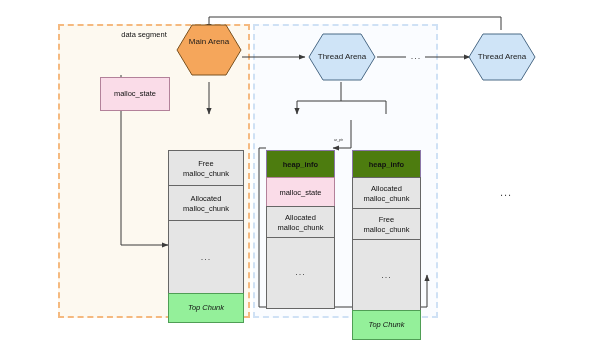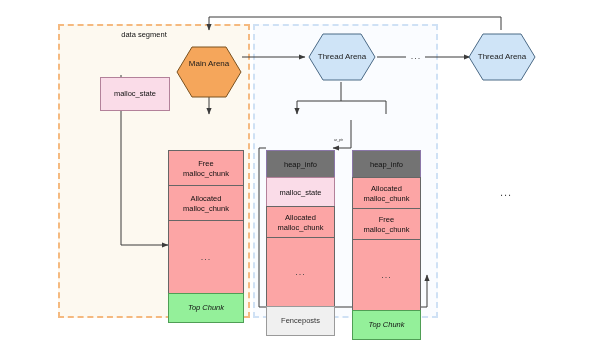--- a/index.html
+++ b/index.html
@@ -26,24 +26,24 @@
 
   
   .box{
     border:1px solid #555;
     display:flex;align-items:center;justify-content:center;
     text-align:center;font-size:7.5px;color:#111;line-height:1.3;
     background:#fff;
     margin-top:36px;
   }
   .box-pink{background:#fadce8;border-color:#b3819a;}
-  .box-purple{background:#737373;border-color:#8a76a8;}
+  .box-purple{background:#4d7c0f;border-color:#8a76a8;font-weight:bold;}
   .box-green{background:#94f09a;border-color:#4f9e55;font-style:italic;}
   .box-gray{background:#f0f0f0;border-color:#9a9a9a;color:#333;}
-  .box-white{background:#fca5a5;border-color:#666;}
+  .box-white{background:#e5e5e5;border-color:#666;}
   .caption{
     font-size:7.5px;color:#111;text-align:center;white-space:nowrap;
   }
   .ellipsis{font-size:9px;color:#444;letter-spacing:1px;}
   .tinylabel{font-size:3.4px;color:#333;white-space:nowrap;}
   svg.wires{position:absolute;left:0;top:0;width:600px;height:342px;overflow:visible;pointer-events:none;}
 </style>
 </head>
 <body>
 
@@ -79,21 +79,21 @@
       <path d="M266,148 L259,148 L259,307 L427,307 L427,275" marker-end="url(#ah)"></path>
     </g>
   </svg>
 
   <div class="abs caption" style="left:100px;top:30px;width:88px;">data segment</div>
 
   <div class="abs box box-pink" style="left:100px;top:41px;width:70px;height:34px;">
     <span>malloc_state</span>
   </div>
 
-  <div class="abs hex" style="left:176px;top:46px;width:66px;height:36px;">
+  <div class="abs hex" style="left:176px;top:24px;width:66px;height:36px;">
     <svg width="66" height="52" viewBox="0 0 66 52">
       <polygon points="16,1 50,1 65,26 50,51 16,51 1,26" fill="#f5a65b" stroke="#7a5220" stroke-width="1"></polygon>
     </svg>
     <span>Main Arena</span>
   </div>
 
   <div class="abs hex" style="left:308px;top:33px;width:68px;height:48px;">
     <svg width="68" height="48" viewBox="0 0 68 48">
       <polygon points="15,1 53,1 67,24 53,47 15,47 1,24" fill="#cfe4f7" stroke="#4b6a86" stroke-width="1"></polygon>
     </svg>
@@ -133,23 +133,20 @@
     <div class="box box-pink" style="position:absolute;left:0;top:27px;width:67px;height:30px;">
       <span>malloc_state</span>
     </div>
     <div class="box box-white" style="position:absolute;left:0;top:56px;width:67px;height:32px;white-space:pre-line;">
       <span>Allocated
 malloc_chunk</span>
     </div>
     <div class="box box-white" style="position:absolute;left:0;top:87px;width:67px;height:70px;">
       <span class="ellipsis">...</span>
     </div>
-    <div class="box box-gray" style="position:absolute;left:0;top:156px;width:67px;height:28px;">
-      <span>Fenceposts</span>
-    </div>
   </div>
 
   <div class="abs tinylabel" style="left:334px;top:138px;">ar_ptr</div>
 
   <div class="abs" style="left:352px;top:114px;width:67px;height:186px;">
     <div class="box box-purple" style="position:absolute;left:0;top:0;width:67px;height:28px;">
       <span>heap_info</span>
     </div>
     <div class="box box-white" style="position:absolute;left:0;top:27px;width:67px;height:32px;white-space:pre-line;">
       <span>Allocated

